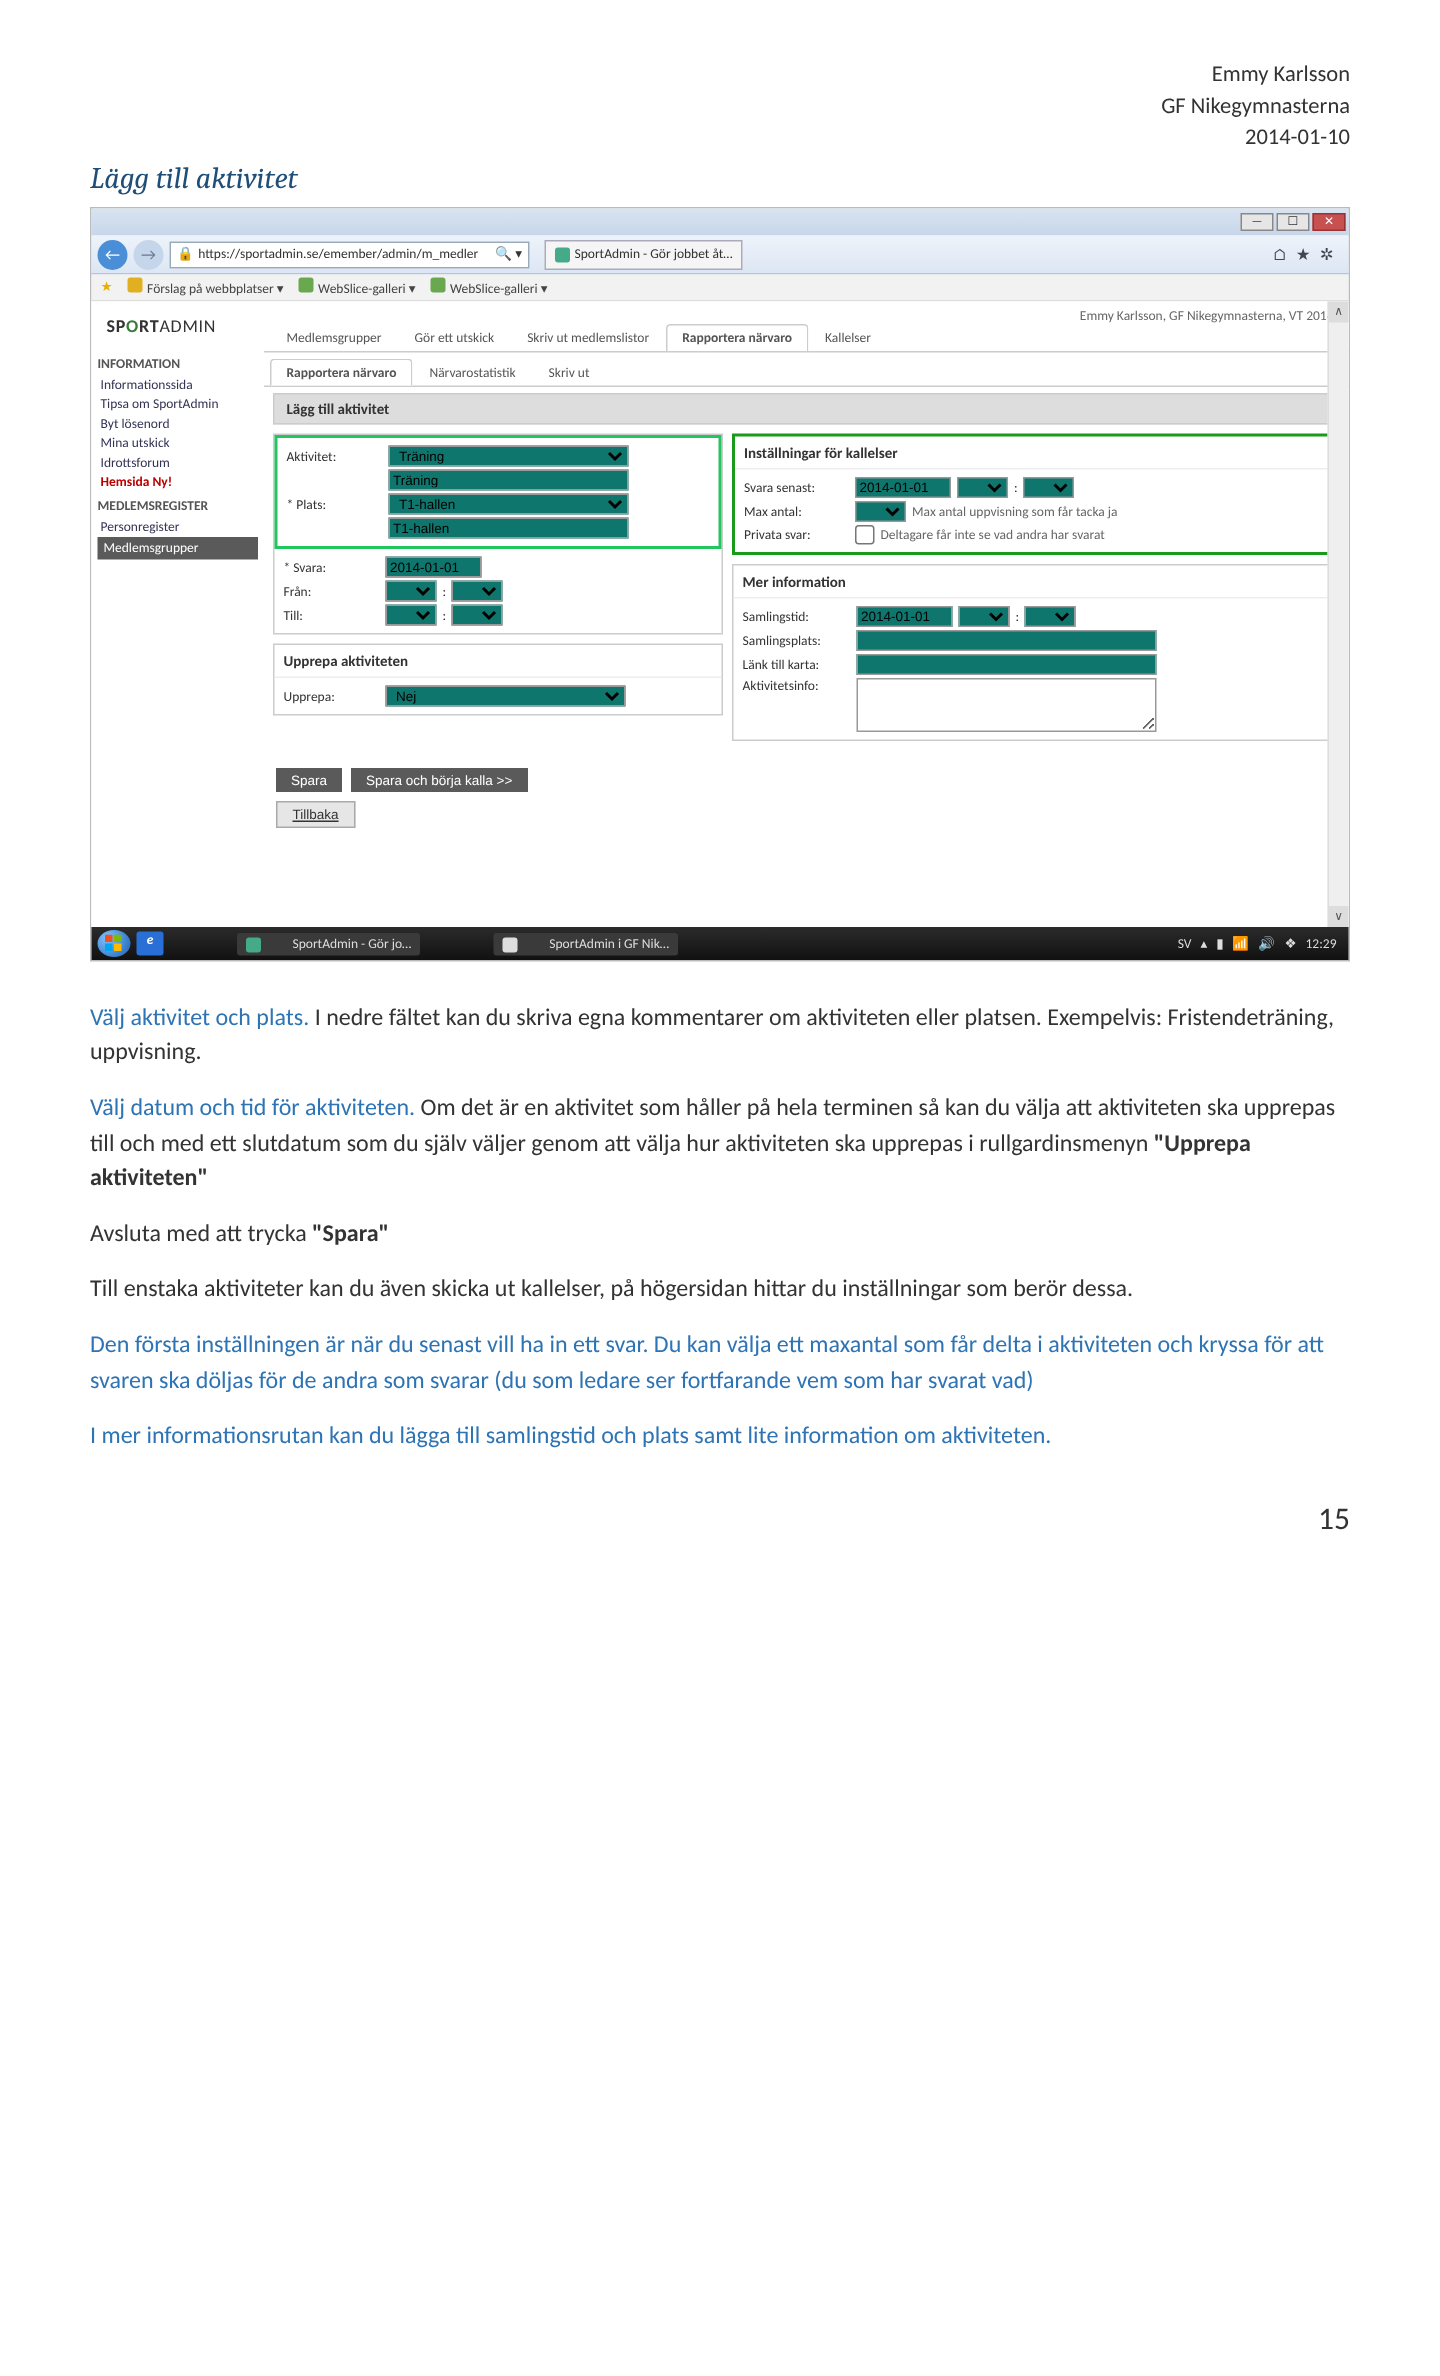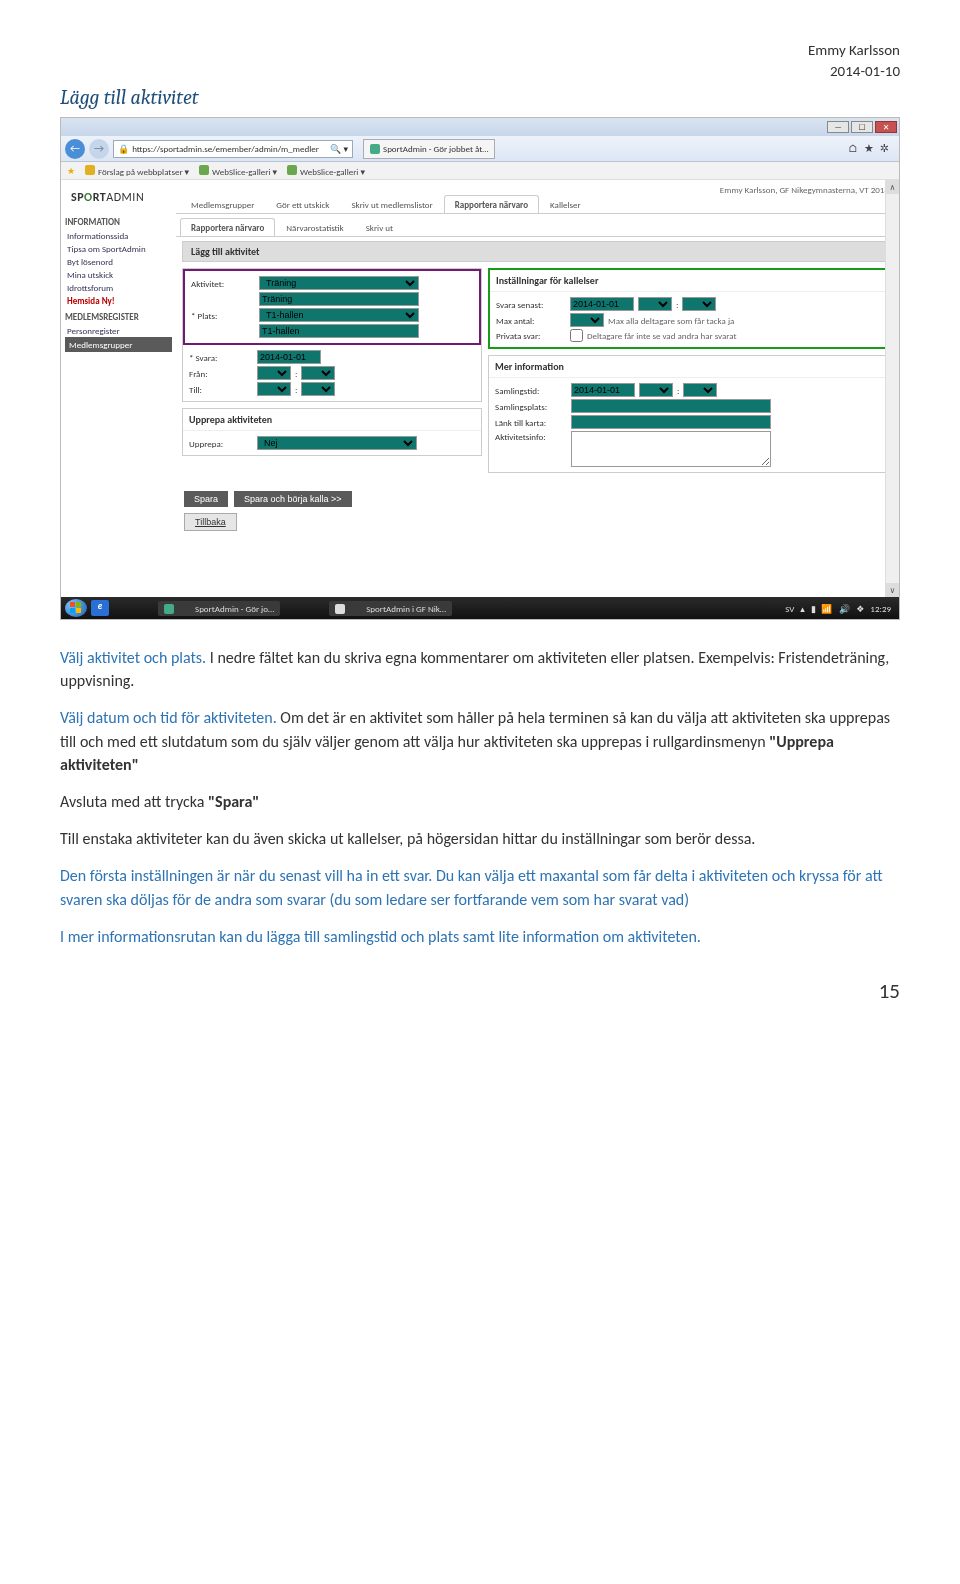--- a/index.html
+++ b/index.html
@@ -84,21 +84,21 @@
   .panels { display:flex; gap:6px; padding:6px; align-items:flex-start;}
   .leftp { flex:0 0 300px; }
   .rightp { flex:1; }
   .box { border:1px solid #ccc; background:#fff; margin-bottom:6px; }
   .box h5 { font-size:10px; font-weight:bold; padding:4px 6px; border-bottom:1px solid #eee;}
   .frm { padding:4px 6px; }
   .frm .row { display:flex; align-items:center; gap:4px; padding:1px 0; font-size:9px;}
   .frm .row label { width:64px; text-align:left; color:#333;}
   .frm input[type=text], .frm select { height:14px; font-size:9px; border:1px solid #999; background:#0f766e; padding:0 2px;}
   .frm select { padding-right:10px; }
-  .hl-red { border:2px solid #701a75; }
+  .hl-red { border:2px solid #22c55e; }
   .hl-green { border:2px solid #1a9a1a; }
   .btnrow { display:flex; gap:6px; padding:6px 8px;}
   .btn { background:#5a5a5a; color:#fff; font-size:9px; padding:3px 10px; border:none;}
   .btn.alt { background:#e6e6e6; color:#333; border:1px solid #aaa;text-decoration:underline;}
   .scrollv { position:absolute; right:0; top:62px; bottom:22px; width:14px; background:#efefef; border-left:1px solid #ddd;}
   .scrollv .up, .scrollv .dn { height:14px; background:#ddd; text-align:center; font-size:8px; line-height:14px; color:#555;}
   .scrollv .dn { position:absolute; bottom:0; width:100%;}
   
   .taskbar { height:22px; background:linear-gradient(#2b2b2b,#111); display:flex; align-items:center; color:#ddd; font-size:9px; padding:0 4px; gap:4px;}
   .taskbar .start { width:22px; height:18px; border-radius:50%; background:radial-gradient(circle at 30% 30%, #7fc2ff, #1a5fb4); display:flex; align-items:center; justify-content:center;}
@@ -109,20 +109,21 @@
   .docbody { margin-top: 26px; font-size: 16px; line-height: 1.45; color: #333; }
   .docbody p { margin-bottom: 14px; }
   .c-blue { color: #2E74B5; }
   .page-num { text-align: right; margin-top: 30px; font-size: 21px; color: #333;}
 </style>
 </head>
 <body>
 
 <div class="doc-header-right">
   <div>Emmy Karlsson</div>
+  <div>GF Nikegymnasterna</div>
   <div>2014-01-10</div>
 </div>
 
 <h2 class="doc-section-title">Lägg till aktivitet</h2>
 
 <div class="shot">
 
   <div class="titlebar">
     <div class="winbtn">—</div>
     <div class="winbtn">☐</div>
@@ -247,21 +248,21 @@
               <div class="row">
                 <label style="width:70px">Svara senast:</label>
                 <input type="text" style="width: 64px;" value="2014-01-01">
                 <select style="width:34px"><option>17</option></select>
                   <span>:</span>
                 <select style="width:34px"><option>00</option></select>
               </div>
               <div class="row">
                 <label style="width:70px">Max antal:</label>
                 <select style="width:34px"><option>-</option></select>
-                <span style="color:#666">Max alla deltagare som får tacka ja</span>
+                <span style="color:#666">Max antal uppvisning som får tacka ja</span>
               </div>
               <div class="row">
                 <label style="width:70px">Privata svar:</label>
                 <input type="checkbox" style="">
                 <span style="color:#666">Deltagare får inte se vad andra har svarat</span>
               </div>
             </div>
           </div>
           <div class="box">
             <h5>Mer information</h5>

